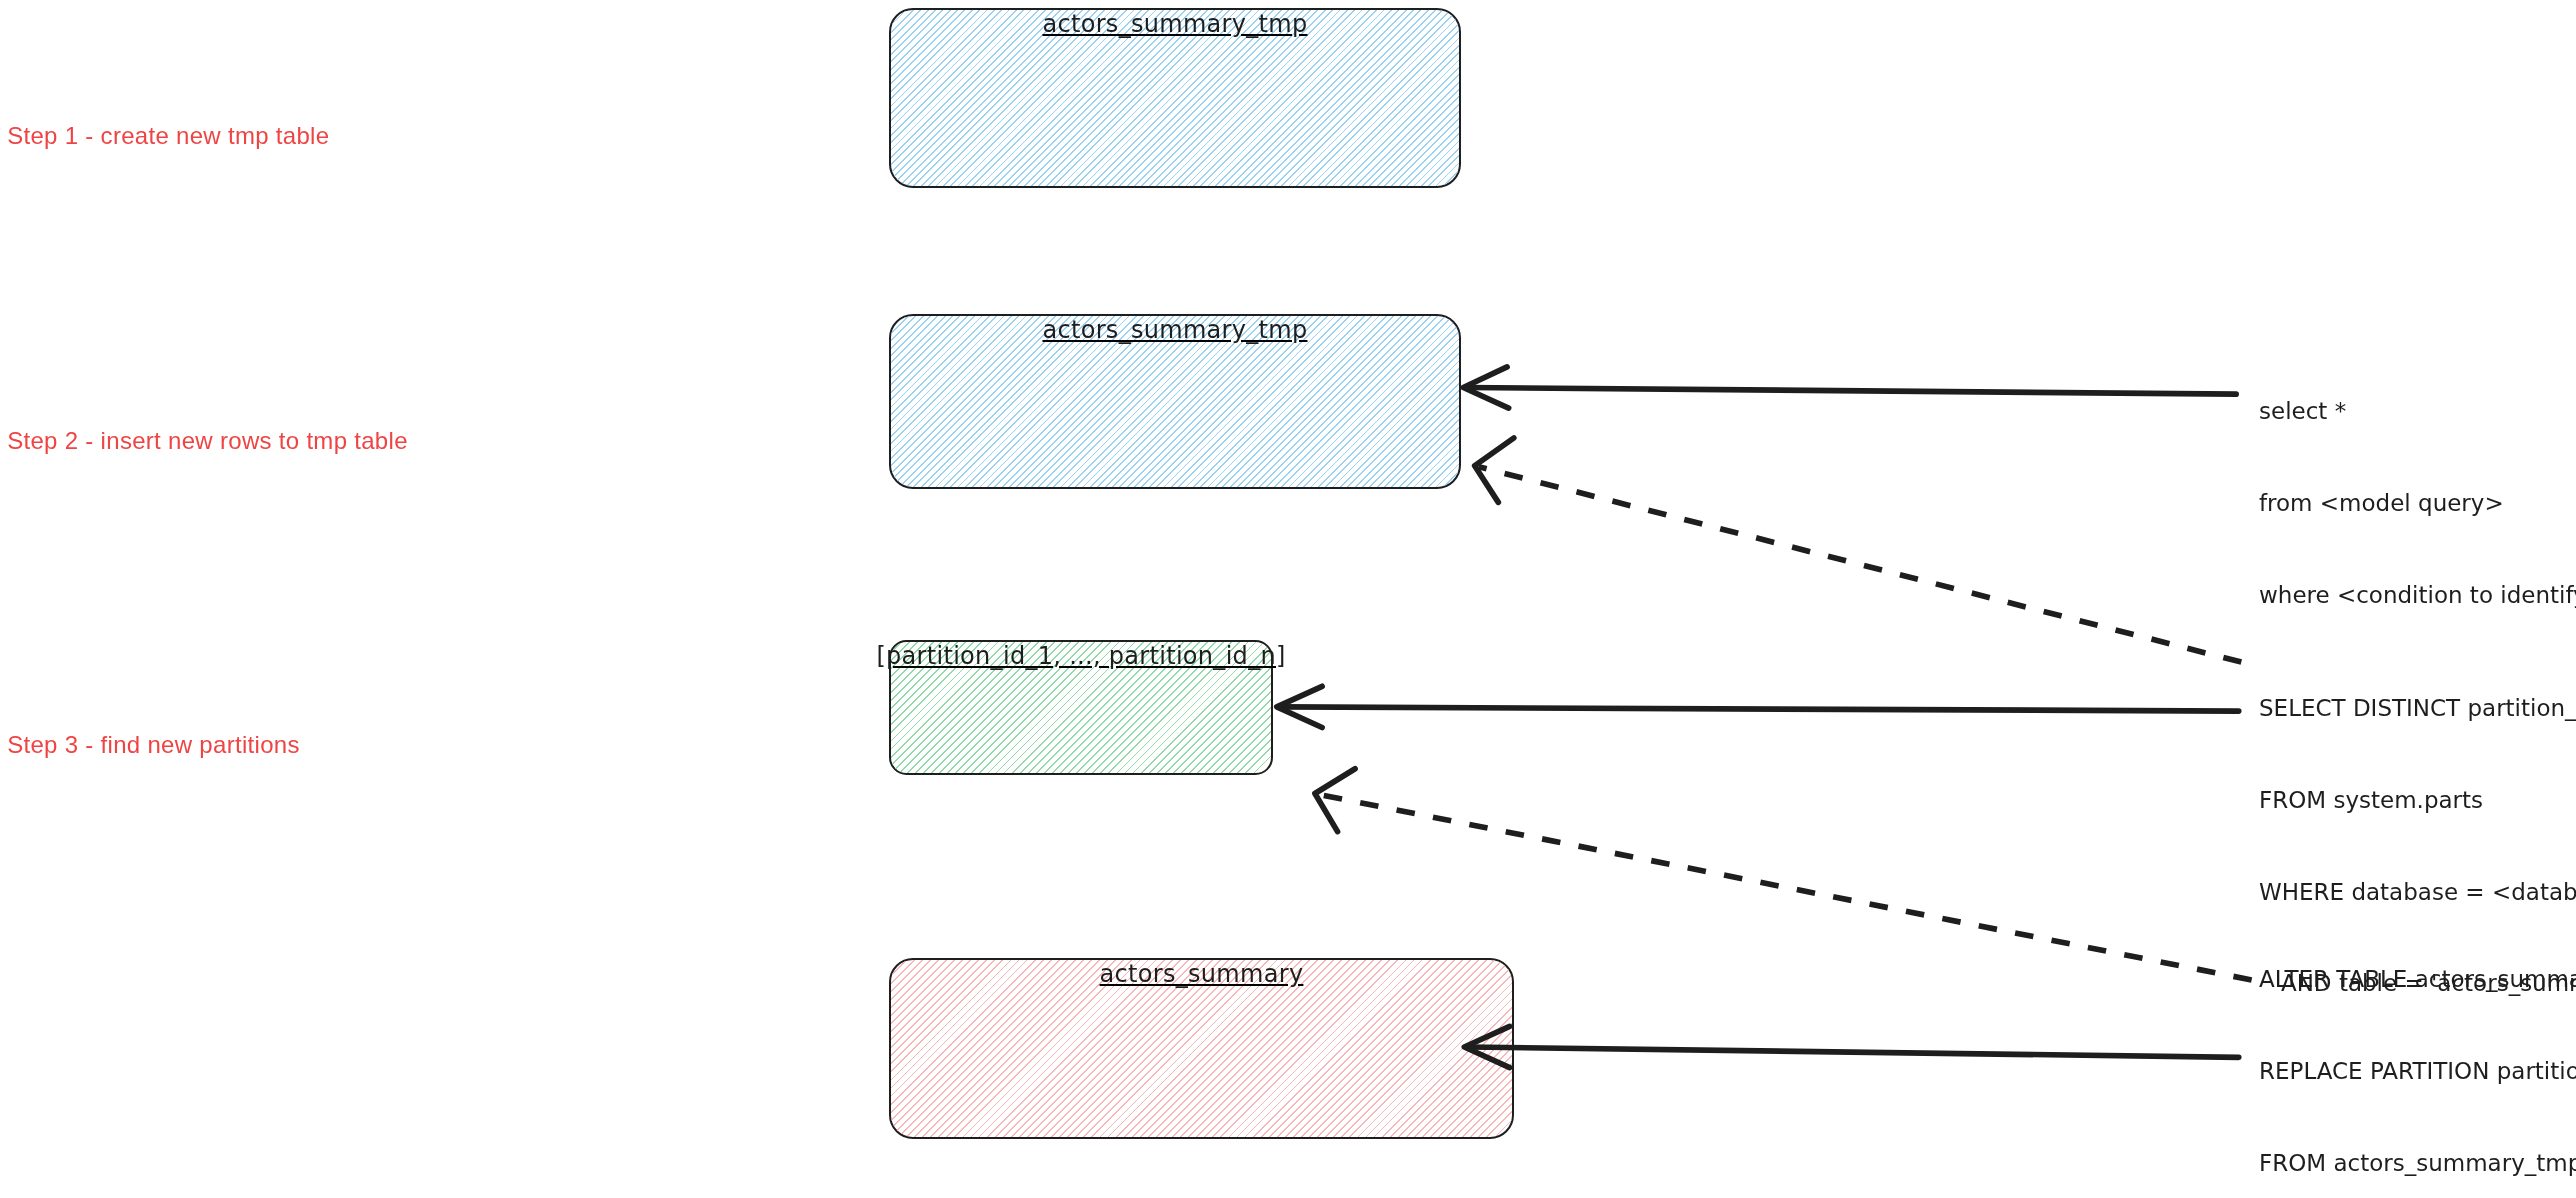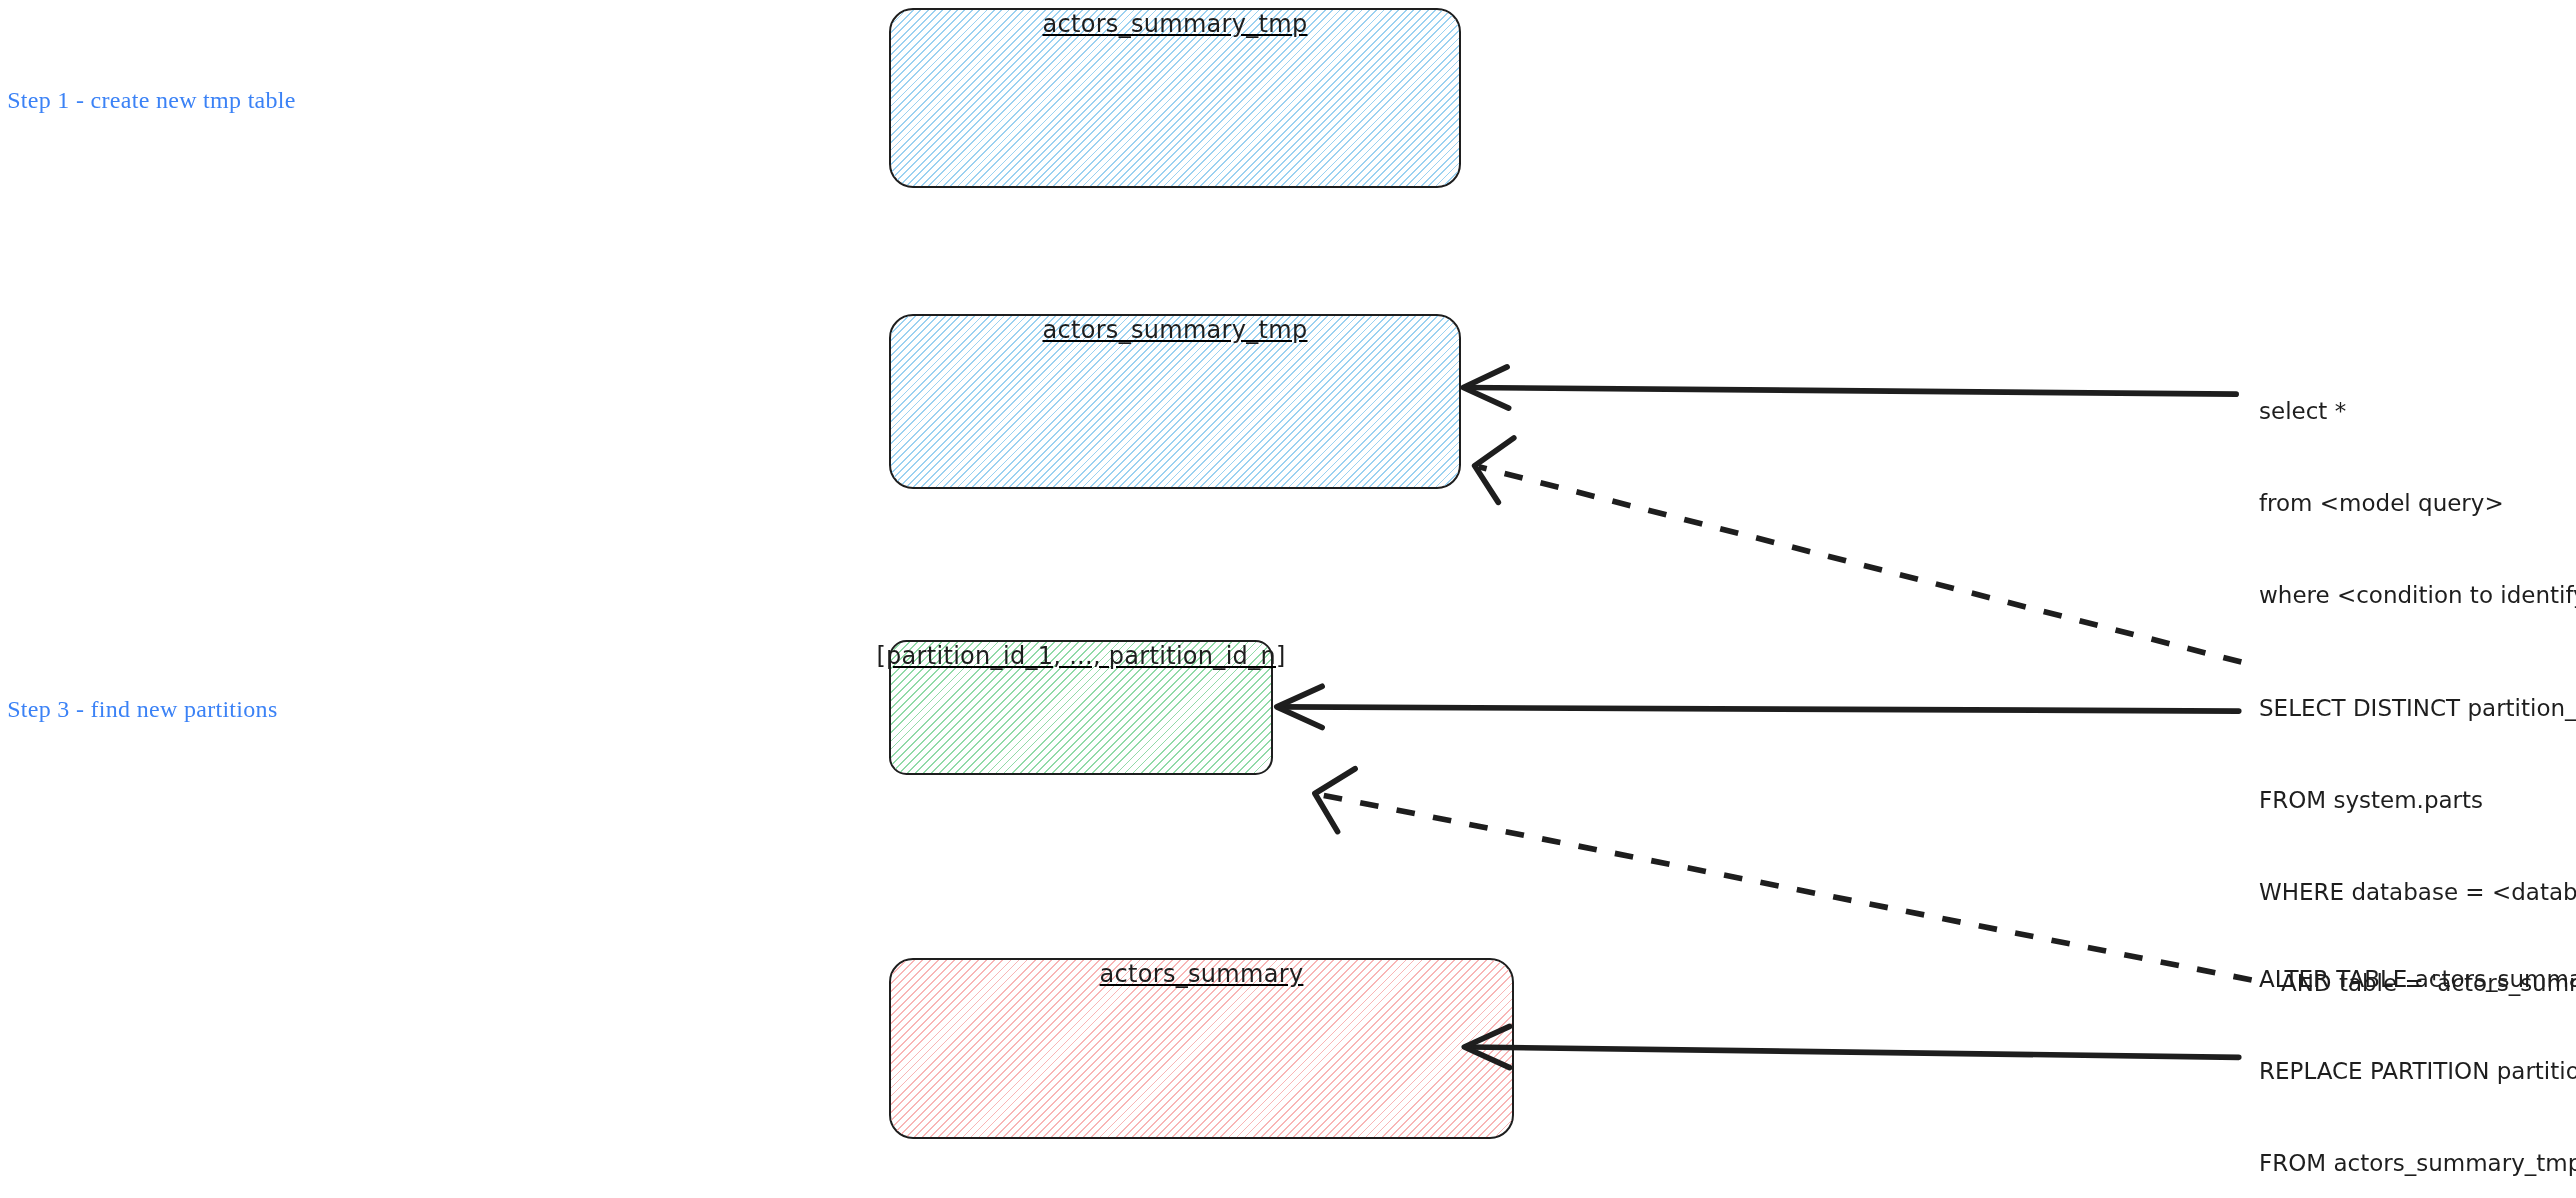--- a/index.html
+++ b/index.html
@@ -12,25 +12,26 @@
   }
   #canvas {
     position: relative;
     width: 3650px;
     height: 1199px;
     background: #ffffff;
     overflow: hidden;
   }
   .step-label {
     position: absolute;
-    font-family: Liberation Serif, serif;
+    font-family: Liberation Sans, sans-serif;
     font-size: 24px;
-    color: #3b82f6;
+    color: #ef4444;
     white-space: nowrap;
     letter-spacing: 0.3px;
+    margin-top: 35px;
   }
   .node {
     position: absolute;
     border: 2.6px solid #1e1e1e;
     border-radius: 24px;
     display: flex;
     align-items: flex-start;
     justify-content: center;
     box-sizing: border-box;
     text-decoration: underline;
@@ -94,20 +95,21 @@
     z-index: 5;
     pointer-events: none;
   }
 </style>
 </head>
 <body>
 
 <div id="canvas">
 
   <div class="step-label" style="left:7.2px; top:87px;">Step 1 - create new tmp table</div>
+  <div class="step-label" style="left:7.2px; top:392px;">Step 2 - insert new rows to tmp table</div>
   <div class="step-label" style="left:7.2px; top:696px;">Step 3 - find new partitions</div>
 
   <div class="node" style="left:889px; top:7.7px; width:572px; height:180px;">
     <div class="hachure blue"></div>
     <span class="node-label">actors_summary_tmp</span>
   </div>
 
   <div class="node" style="left:889px; top:314px; width:572px; height:175px;">
     <div class="hachure blue"></div>
     <span class="node-label">actors_summary_tmp</span>

